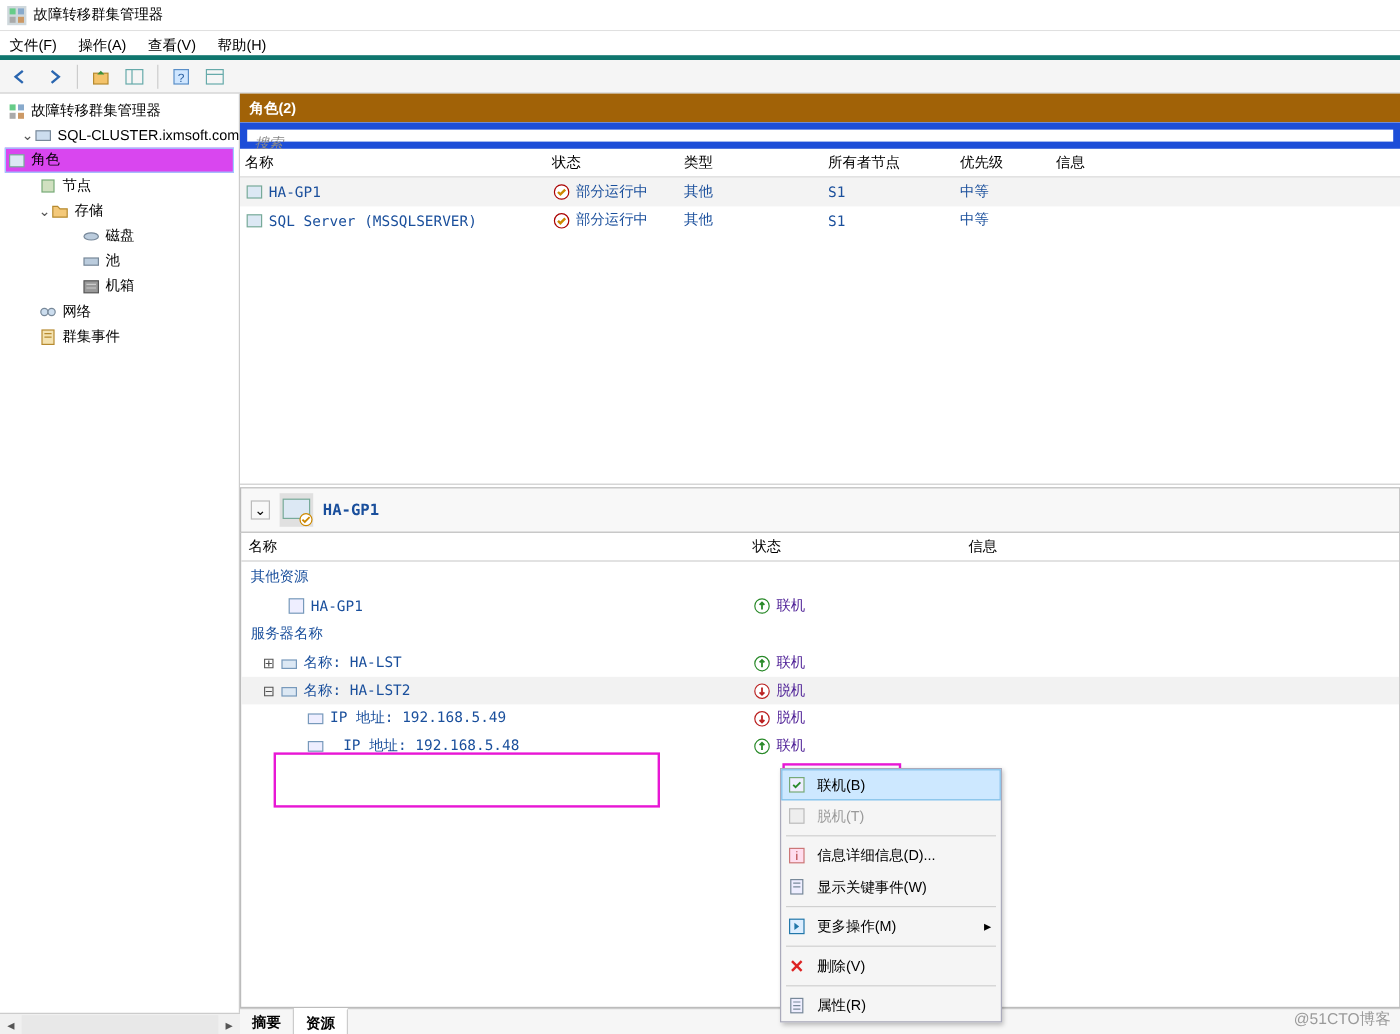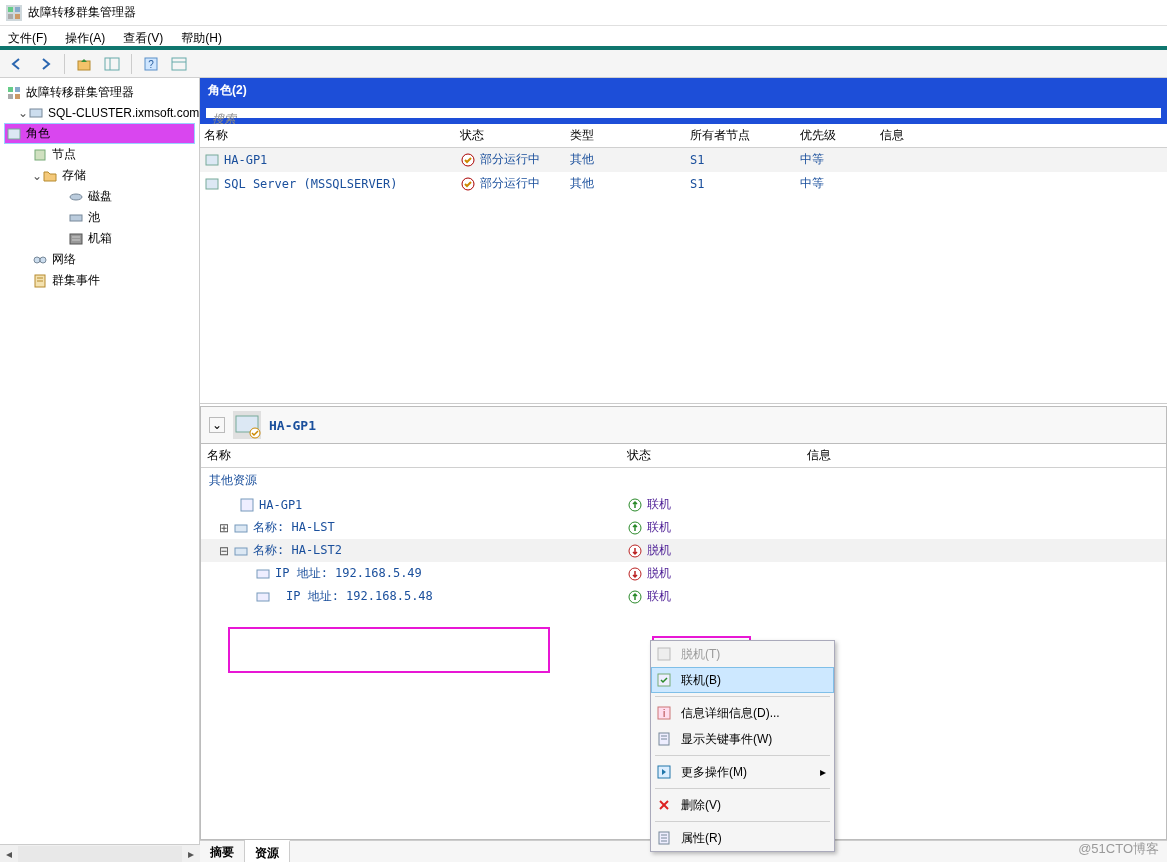--- a/index.html
+++ b/index.html
@@ -78,21 +78,21 @@
   .indent4 { padding-left: 64px; }
   .twisty { width:10px; display:inline-block; text-align:center; color:#555; cursor:default; }
   .selected-row { background:#d946ef; border:1px solid #99d1ff; padding:1px 1px; }
   .content-panel {
     flex: 1;
     display:flex;
     flex-direction: column;
     min-width: 0;
   }
   .dark-header {
-    background: #1d4ed8;
+    background: #a16207;
     color: #fff;
     font-weight: bold;
     padding: 4px 8px;
     height: 24px;
     display:flex; align-items:center;
   }
   .search-bar {
     border: 6px solid #1d4ed8;
     padding: 3px 6px;
     font-style: italic;
@@ -471,20 +471,21 @@
           <span class="status-icon">
               <svg width="14" height="14">
                 <circle cx="7" cy="7" r="6" fill="#fff" stroke="#2a8a2a"></circle>
                 <path d="M7 10 L7 4 M5 6 L7 4 L9 6" stroke="#2a8a2a" fill="none" stroke-width="1.5"></path>
               </svg>
             </span>
           <span class="rstatus-text">联机</span>
         </span>
       </div>
 
+      <div class="group-title">服务器名称</div>
 
       <div class="res-row">
         <span class="rname" style="padding-left:12px;">
           <span class="expander">⊞</span>
           <span class="status-icon">
               <svg width="16" height="16">
                 <rect x="2" y="5" width="12" height="7" fill="#dce8f4" stroke="#79b"></rect>
               </svg>
             </span>
           <span class="rname-text">名称: HA-LST</span>
@@ -572,36 +573,36 @@
 <div class="hscroll">
   <span class="arrow">◂</span>
   <span class="track"></span>
   <span class="arrow">▸</span>
 </div>
 
 <div class="pink-box1" style="left:228px; top:627px; width:322px; height:46px;"></div>
 <div class="pink-box1" style="left:652px; top:636px; width:99px; height:24px;"></div>
 
 <div class="ctx-menu" style="left:650px; top:640px;">
-  <div class="ctx-item disabled">
-    <span class="ctx-icon">
-        <svg width="16" height="16">
-          <rect x="2" y="2" width="12" height="12" fill="#eee" stroke="#bbb"></rect>
-        </svg>
-      </span>
-    <span>脱机(T)</span>
-  </div>
   <div class="ctx-item hl">
     <span class="ctx-icon">
         <svg width="16" height="16">
           <rect x="2" y="2" width="12" height="12" fill="#eef" stroke="#7a7"></rect>
           <path d="M5 8 l2 2 l4 -4" stroke="#2a8a2a" fill="none" stroke-width="1.5"></path>
         </svg>
       </span>
     <span>联机(B)</span>
+  </div>
+  <div class="ctx-item disabled">
+    <span class="ctx-icon">
+        <svg width="16" height="16">
+          <rect x="2" y="2" width="12" height="12" fill="#eee" stroke="#bbb"></rect>
+        </svg>
+      </span>
+    <span>脱机(T)</span>
   </div>
   <div class="ctx-sep"></div>
   <div class="ctx-item">
     <span class="ctx-icon">
         <svg width="16" height="16">
           <rect x="2" y="2" width="12" height="12" fill="#fde" stroke="#c77"></rect>
           <text x="8" y="12" text-anchor="middle" font-size="10" fill="#a33">i</text>
         </svg>
       </span>
     <span>信息详细信息(D)...</span>

